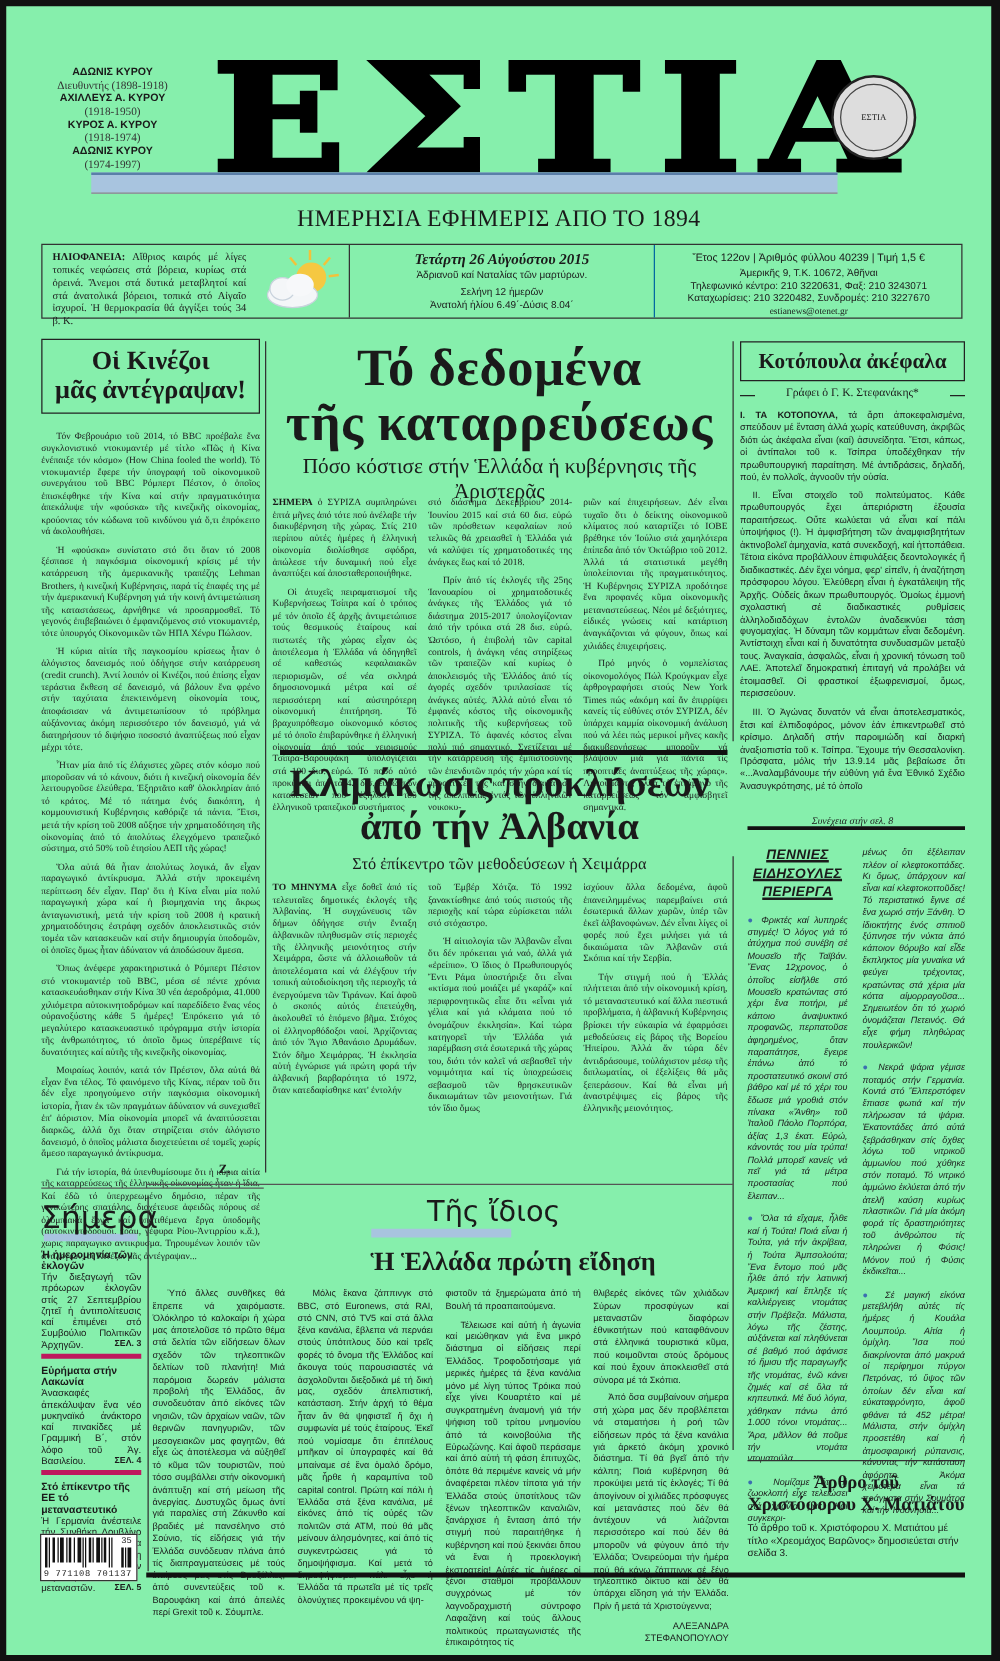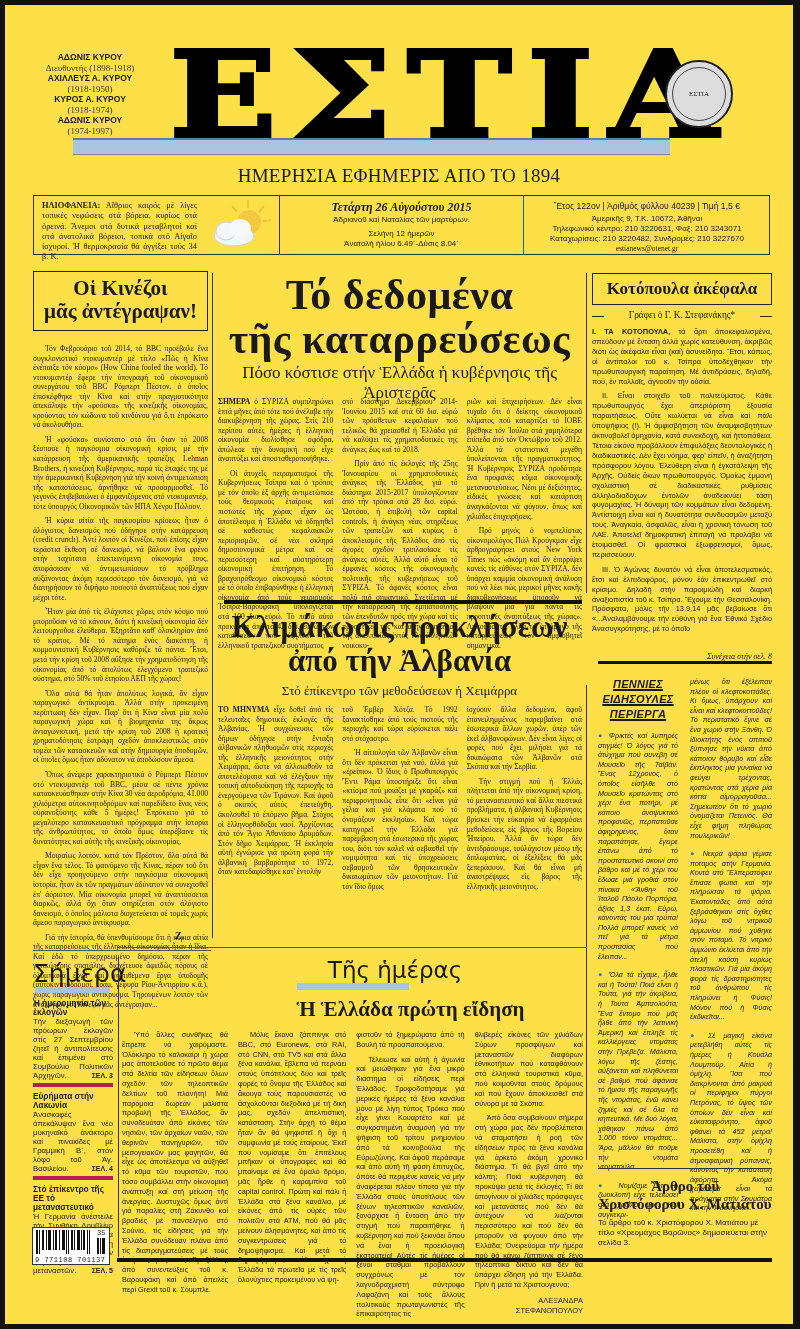--- a/index.html
+++ b/index.html
@@ -1,17 +1,17 @@
 <!DOCTYPE html>
 <html><head>
 <meta charset="utf-8">
 <style>
   * { box-sizing: border-box; margin: 0; padding: 0; }
   html, body { width: 800px; height: 1329px; background: #111; overflow: hidden; }
-  .page { position: absolute; left: 5px; top: 5px; width: 788px; height: 1319px; background: #fde047; overflow: hidden;
+  .page { position: absolute; left: 5px; top: 5px; width: 788px; height: 1319px; background: #86efac; overflow: hidden;
           font-family: "Liberation Serif", serif; color: #1a1a1a; }
   .abs { position: absolute; }
   
   .founders { left: 25px; top: 47px; width: 120px; text-align: center; font-size: 9px; line-height: 10.5px; }
   .founders .nm { font-family: "Liberation Sans", sans-serif; font-weight: bold; font-size: 8.5px; }
   .founders .yr { color: #333; }
   .logo { left: 165px; top: 45px; width: 500px; height: 90px; font-family: "DejaVu Serif", serif; font-weight: 900;
           font-size: 118px; line-height: 90px; letter-spacing: 14px; color: #000; transform: scaleX(1.18); transform-origin: left center;
           -webkit-text-stroke: 4px #000; }
   .seal { left: 660px; top: 55px; width: 68px; height: 68px; border-radius: 50%; border: 2px solid #222; background: #ddd;
@@ -50,21 +50,21 @@
   .alb-cols .c { flex: 1; }
   .z-sign { left: 170px; top: 925px; font-weight: bold; font-size: 10px; }
   
   .col-right { left: 587px; top: 268px; width: 180px; }
   .kot-title { border: 1.5px solid #222; text-align: center; font-weight: bold; font-size: 17px; line-height: 22px; padding: 4px 2px; }
   .byline { text-align: center; font-size: 9.3px; margin: 5px 0 7px; position: relative; }
   .byline:before, .byline:after { content: ""; position: absolute; top: 6px; width: 12px; border-top: 1.5px solid #222; }
   .byline:before { left: 0; } .byline:after { right: 0; }
   .kot-text { font-family: "Liberation Sans", sans-serif; font-size: 7.4px; line-height: 9.9px; }
   .kot-text p { text-indent: 10px; margin-bottom: 5px; }
-  .cont { text-align: right; font-style: italic; font-size: 8px; margin-top: 18px; }
+  .cont { text-align: center; font-style: italic; font-size: 8px; margin-top: 18px; }
   .gossip-left { left: 593px; top: 672px; width: 80px; }
   .gossip-head { text-align: center; font-family: "Liberation Sans", sans-serif; font-style: italic; font-weight: bold; font-size: 11px; line-height: 14px;
                  text-decoration: underline; text-decoration-thickness: 1.5px; letter-spacing: 0.3px; margin-bottom: 1px; }
   .gossip-text { font-family: "Liberation Sans", sans-serif; font-style: italic; font-size: 7.2px; line-height: 9.6px; text-align: justify; }
   .gossip-text p { margin-bottom: 9px; }
   .bullet { color: #3b6fb0; font-style: normal; }
   .gossip-right { left: 685px; top: 672px; width: 82px; }
   .article-box-title { text-align: center; font-weight: bold; font-size: 15px; line-height: 18px; }
   
   .simera { left: 28px; top: 955px; width: 80px; }
@@ -286,21 +286,21 @@
           <rect x="69" y="10" width="3" height="16"></rect>
       </g>
     </svg>
     <div class="abs" style="left:64px;top:1px;font-size:7px;font-family:'Liberation Mono',monospace">35</div>
     <div class="abs" style="left:2px;top:28px;font-size:7px;font-family:'Liberation Mono',monospace;letter-spacing:0.5px">9 771108 701137</div>
   </div>
   <div class="abs vrule" style="left:113px;top:952px;height:300px"></div>
   <div class="abs vrule" style="left:581px;top:680px;height:475px"></div>
   <div class="abs hrule-thick" style="left:112px;top:942px;width:470px;height:1px;background:#555"></div>
 
-  <div class="abs tis-title">Τῆς ἡμέρας</div>
+  <div class="abs tis-title">Τῆς ἴδιος</div>
   <div class="abs tis-bar"></div>
   <div class="abs tis-head">Ἡ Ἑλλάδα πρώτη εἴδηση</div>
   <div class="abs tis-col0 txt sans" style="font-size:7.3px;line-height:9.8px">
     <p>Ὑπό ἄλλες συνθῆκες θά ἔπρεπε νά χαιρόμαστε. Ὁλόκληρο τό καλοκαίρι ἡ χώρα μας ἀποτελοῦσε τό πρῶτο θέμα στά δελτία τῶν εἰδήσεων ὅλων σχεδόν τῶν τηλεοπτικῶν δελτίων τοῦ πλανήτη! Μιά παρόμοια δωρεάν μάλιστα προβολή τῆς Ἑλλάδος, ἄν συνοδευόταν ἀπό εἰκόνες τῶν νησιῶν, τῶν ἀρχαίων ναῶν, τῶν θερινῶν πανηγυριῶν, τῶν μεσογειακῶν μας φαγητῶν, θά εἶχε ὡς ἀποτέλεσμα νά αὐξηθεῖ τό κῦμα τῶν τουριστῶν, πού τόσο συμβάλλει στήν οἰκονομική ἀνάπτυξη καί στή μείωση τῆς ἀνεργίας. Δυστυχῶς ὅμως ἀντί γιά παραλίες στή Ζάκυνθο καί βραδιές μέ πανσέληνο στό Σούνιο, τίς εἰδήσεις γιά τήν Ἑλλάδα συνόδευαν πλάνα ἀπό τίς διαπραγματεύσεις μέ τούς ἑταίρους μας στίς Βρυξέλλες, ἀπό συνεντεύξεις τοῦ κ. Βαρουφάκη καί ἀπό ἀπειλές περί Grexit τοῦ κ. Σόυμπλε.</p>
   </div>
   <div class="abs tis-cols">
     <div class="c txt sans" style="font-size:7.3px;line-height:9.8px">
       <p>Μόλις ἔκανα ζάππινγκ στό BBC, στό Euronews, στά RAI, στό CNN, στό TV5 καί στά ἄλλα ξένα κανάλια, ἔβλεπα νά περνάει στούς ὑπότιτλους δύο καί τρεῖς φορές τό ὄνομα τῆς Ἑλλάδος καί ἄκουγα τούς παρουσιαστές νά ἀσχολοῦνται διεξοδικά μέ τή δική μας, σχεδόν ἀπελπιστική, κατάσταση. Στήν ἀρχή τό θέμα ἦταν ἄν θά ψηφιστεῖ ἤ ὄχι ἡ συμφωνία μέ τούς ἑταίρους. Ἐκεῖ πού νομίσαμε ὅτι ἐπιτέλους μπῆκαν οἱ ὑπογραφές καί θά μπαίναμε σέ ἕνα ὁμαλό δρόμο, μᾶς ἦρθε ἡ καραμπίνα τοῦ capital control. Πρώτη καί πάλι ἡ Ἑλλάδα στά ξένα κανάλια, μέ εἰκόνες ἀπό τίς οὐρές τῶν πολιτῶν στά ΑΤΜ, πού θά μᾶς μείνουν ἀλησμόνητες, καί ἀπό τίς συγκεντρώσεις γιά τό δημοψήφισμα. Καί μετά τό δημοψήφισμα, πάλι εἶχε ἡ Ἑλλάδα τά πρωτεῖα μέ τίς τρεῖς ὁλονύχτιες προκειμένου νά ψη-</p>
     </div>
     <div class="c txt sans" style="font-size:7.3px;line-height:9.8px">

